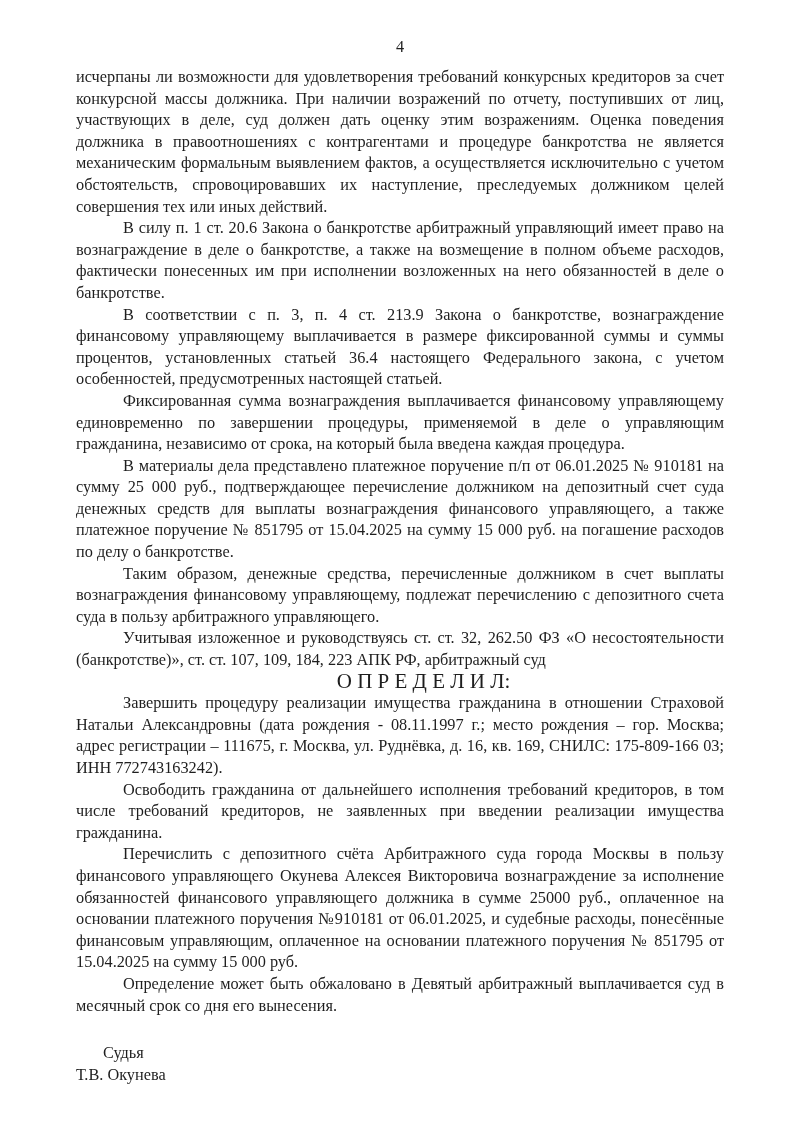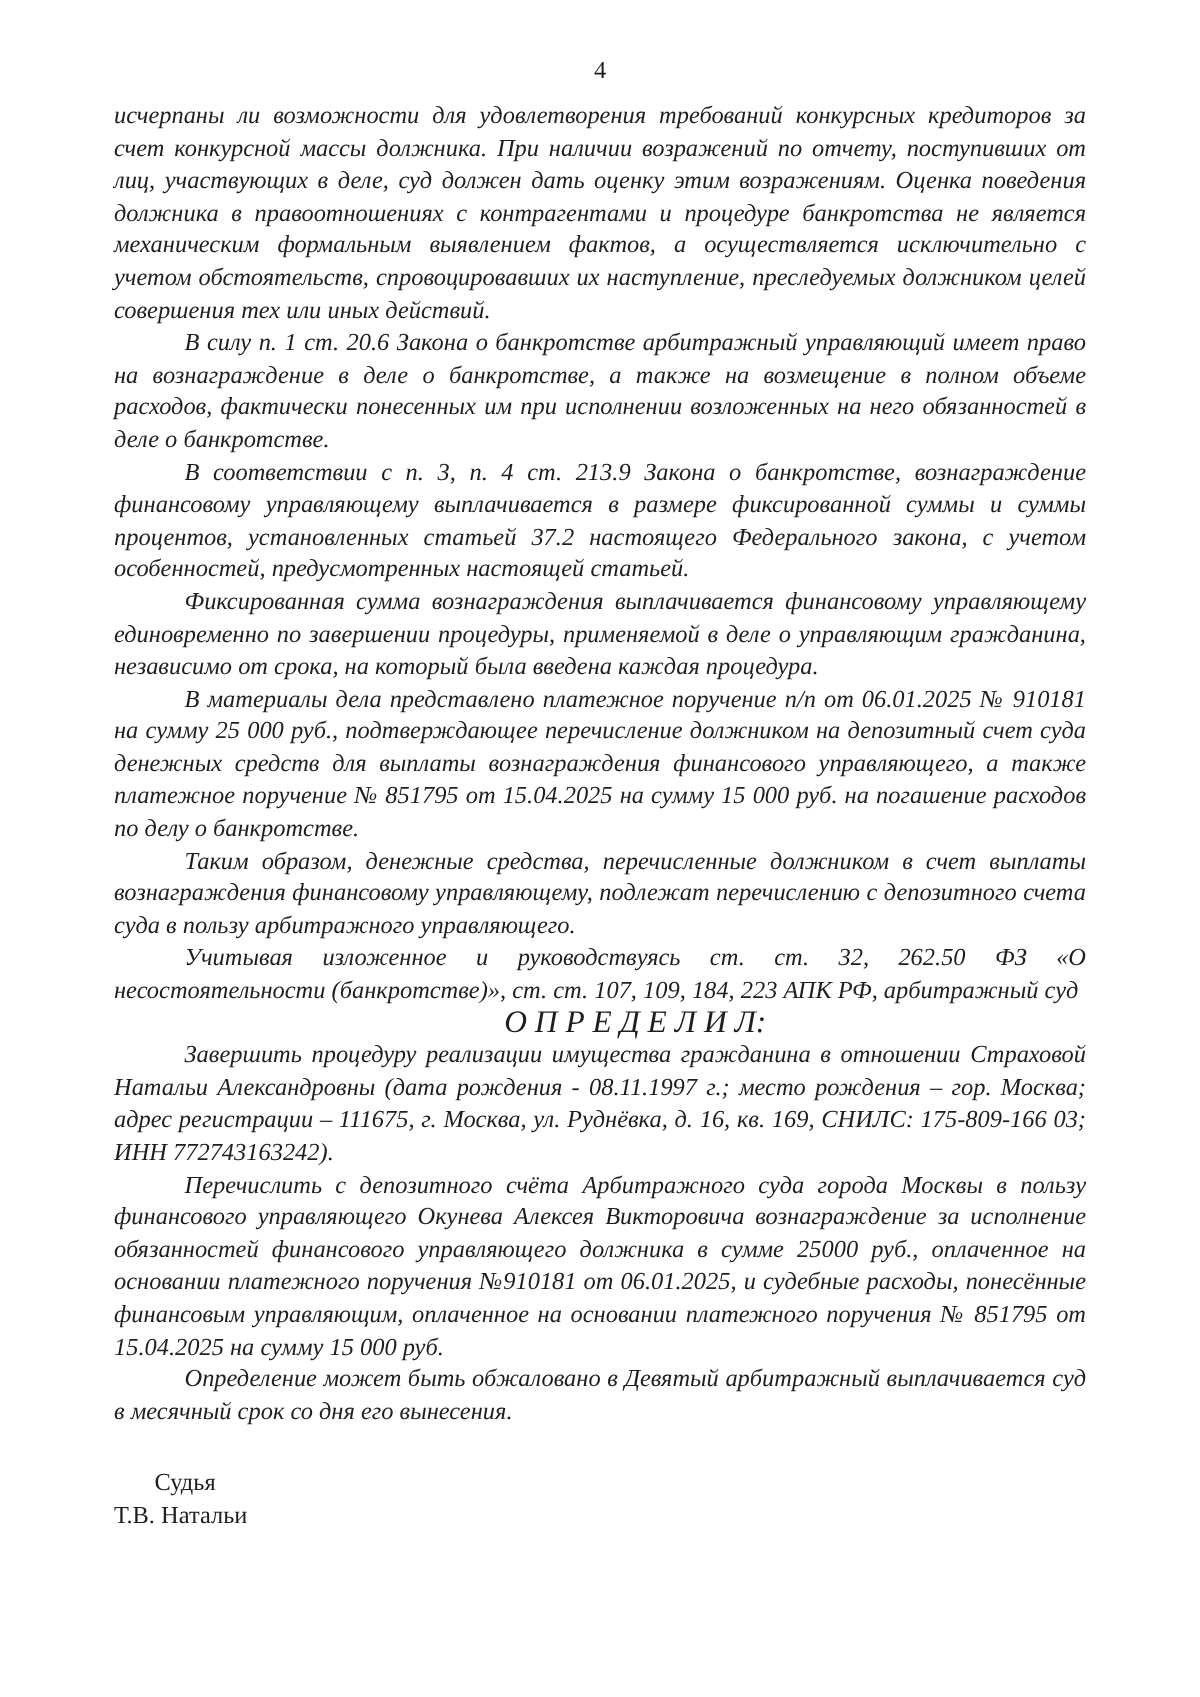--- a/index.html
+++ b/index.html
@@ -29,21 +29,20 @@
     width: 648px;
     margin: 8px auto 0 auto;
     font-size: 16.3px;
     line-height: 21.6px;
     text-align: justify;
     text-justify: inter-word;
   }
   .content p {
     margin: 0;
     text-indent: 47px;
-    font-style: italic;
   }
   .content p.no-indent {
     text-indent: 0;
   }
   .ruling-heading {
     text-align: center;
     text-indent: 0;
     margin: 21px 0 22px 0;
     font-size: 21px;
   }
@@ -66,31 +65,32 @@
 
 <div class="page">
 
   <div class="page-number">4</div>
 
   <div class="content">
 
     <p class="no-indent">исчерпаны ли возможности для удовлетворения требований конкурсных кредиторов за счет конкурсной массы должника. При наличии возражений по отчету, поступивших от лиц, участвующих в деле, суд должен дать оценку этим возражениям. Оценка поведения должника в правоотношениях с контрагентами и процедуре банкротства не является механическим формальным выявлением фактов, а осуществляется исключительно с учетом обстоятельств, спровоцировавших их наступление, преследуемых должником целей совершения тех или иных действий.</p>
 
     <p>В силу п. 1 ст. 20.6 Закона о банкротстве арбитражный управляющий имеет право на вознаграждение в деле о банкротстве, а также на возмещение в полном объеме расходов, фактически понесенных им при исполнении возложенных на него обязанностей в деле о банкротстве.</p>
-    <p>В соответствии с п. 3, п. 4 ст. 213.9 Закона о банкротстве, вознаграждение финансовому управляющему выплачивается в размере фиксированной суммы и суммы процентов, установленных статьей 37.2 настоящего Федерального закона, с учетом особенностей, предусмотренных настоящей статьей.</p>
+    <p>В соответствии с п. 3, п. 4 ст. 213.9 Закона о банкротстве, вознаграждение финансовому управляющему выплачивается в размере фиксированной суммы и суммы процентов, установленных статьей 36.4 настоящего Федерального закона, с учетом особенностей, предусмотренных настоящей статьей.</p>
     <p>Фиксированная сумма вознаграждения выплачивается финансовому управляющему единовременно по завершении процедуры, применяемой в деле о управляющим гражданина, независимо от срока, на который была введена каждая процедура.</p>
     <p>В материалы дела представлено платежное поручение п/п от 06.01.2025 № 910181 на сумму 25 000 руб., подтверждающее перечисление должником на депозитный счет суда денежных средств для выплаты вознаграждения финансового управляющего, а также платежное поручение № 851795 от 15.04.2025 на сумму 15 000 руб. на погашение расходов по делу о банкротстве.</p>
     <p>Таким образом, денежные средства, перечисленные должником в счет выплаты вознаграждения финансовому управляющему, подлежат перечислению с депозитного счета суда в пользу арбитражного управляющего.</p>
     <p>Учитывая изложенное и руководствуясь ст. ст. 32, 262.50 ФЗ «О несостоятельности (банкротстве)», ст. ст. 107, 109, 184, 223 АПК РФ, арбитражный суд</p>
 
     <p class="ruling-heading">О П Р Е Д Е Л И Л:</p>
 
     <p>Завершить процедуру реализации имущества гражданина в отношении Страховой Натальи Александровны (дата рождения - 08.11.1997 г.; место рождения – гор. Москва; адрес регистрации – 111675, г. Москва, ул. Руднёвка, д. 16, кв. 169, СНИЛС: 175-809-166 03; ИНН 772743163242).</p>
+    <p>Освободить гражданина от дальнейшего исполнения требований кредиторов, в том числе требований кредиторов, не заявленных при введении реализации имущества гражданина.</p>
     <p>Перечислить с депозитного счёта Арбитражного суда города Москвы в пользу финансового управляющего Окунева Алексея Викторовича вознаграждение за исполнение обязанностей финансового управляющего должника в сумме 25000 руб., оплаченное на основании платежного поручения №910181 от 06.01.2025, и судебные расходы, понесённые финансовым управляющим, оплаченное на основании платежного поручения № 851795 от 15.04.2025 на сумму 15 000 руб.</p>
     <p>Определение может быть обжаловано в Девятый арбитражный выплачивается суд в месячный срок со дня его вынесения.</p>
 
     <div class="signature-row">
       <span class="signature-role">Судья</span>
-      <span class="signature-name">Т.В. Натальи</span>
+      <span class="signature-name">Т.В. Окунева</span>
     </div>
 
   </div>
 </div>
 
 </body></html>

